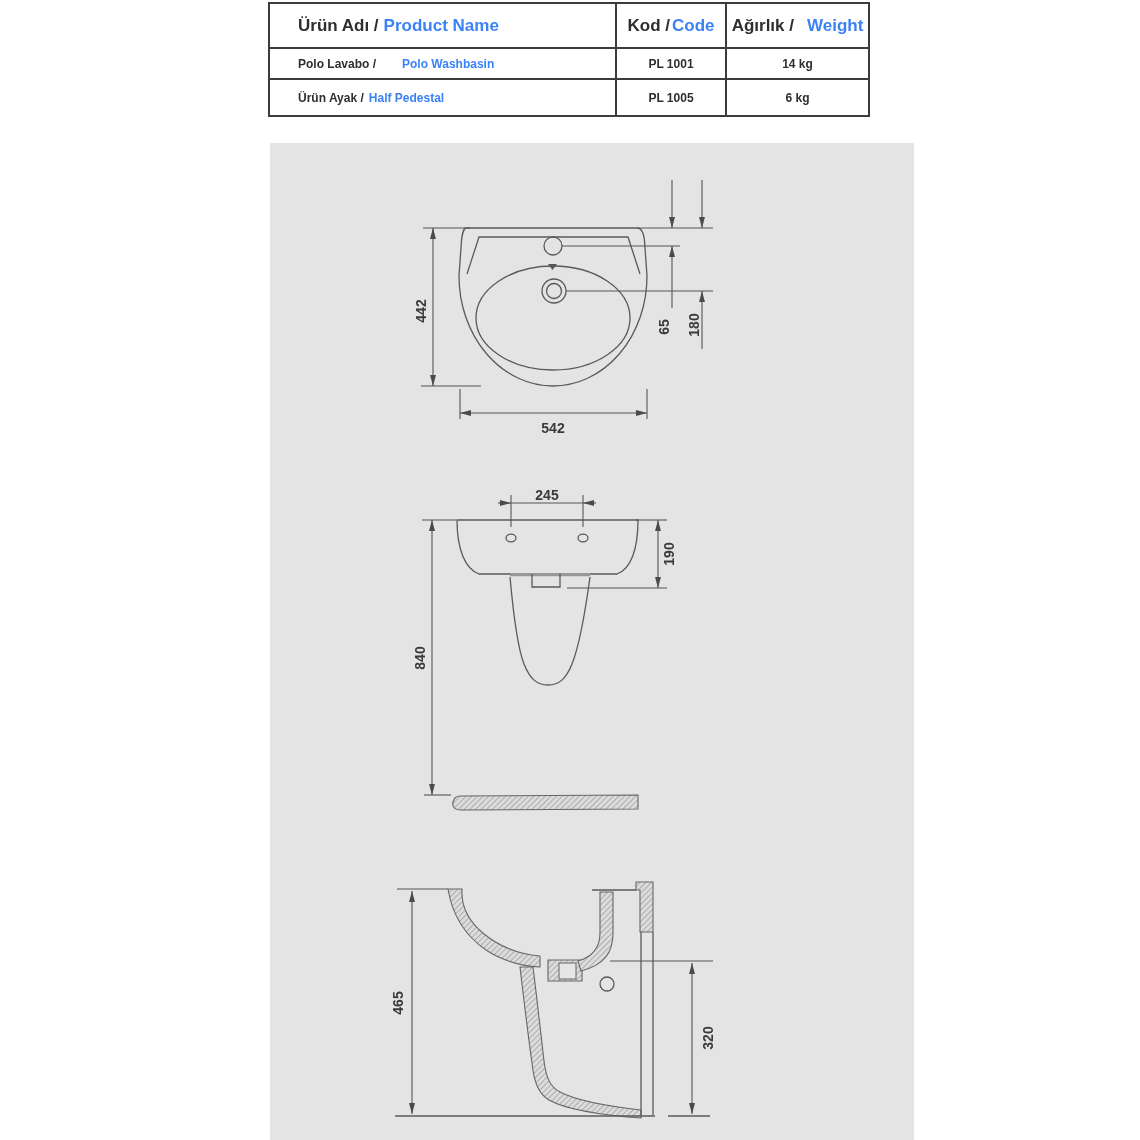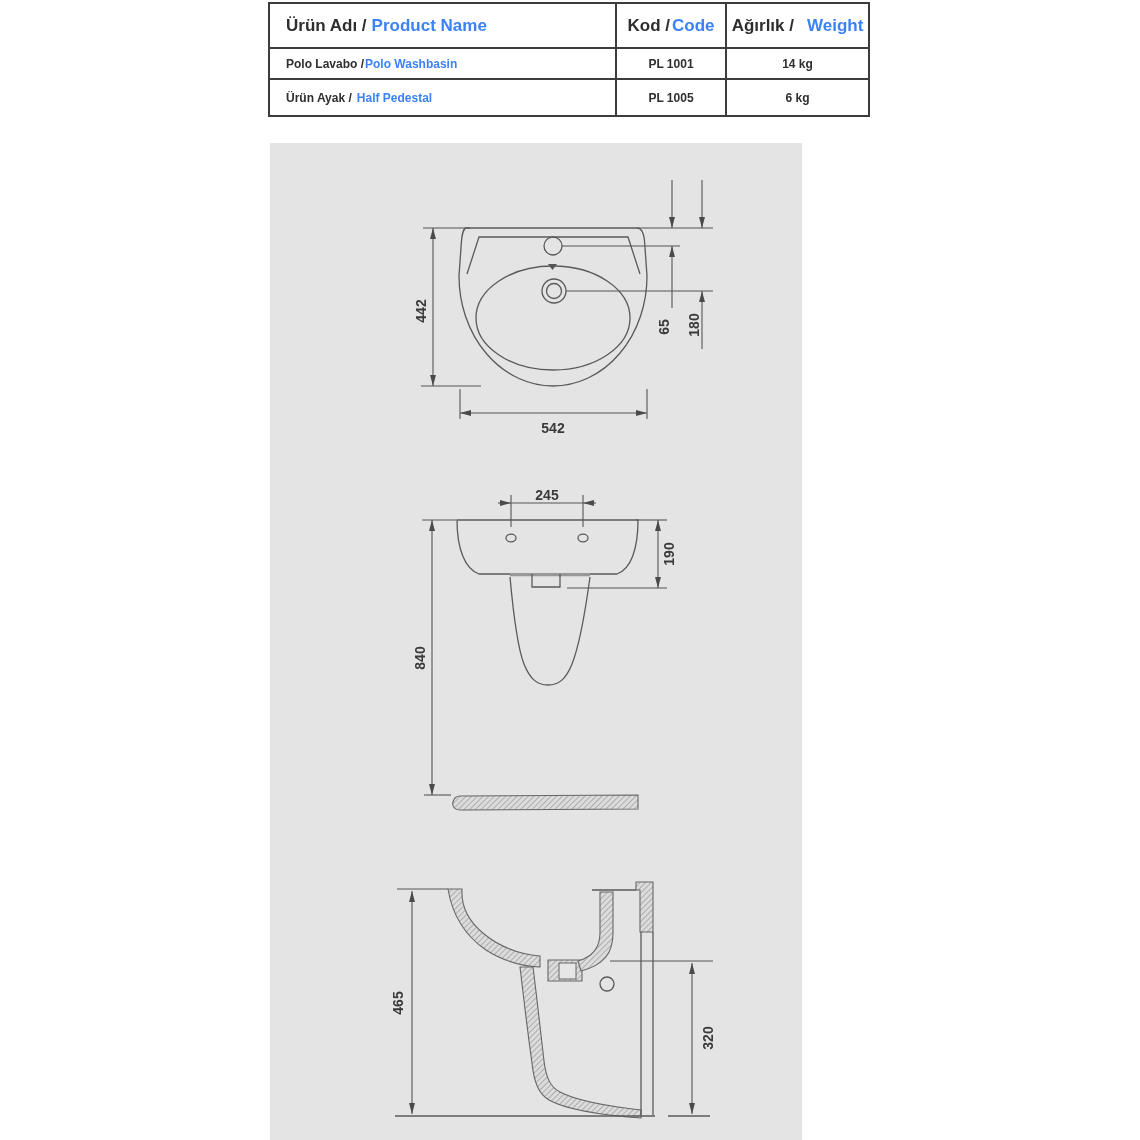--- a/index.html
+++ b/index.html
@@ -14,28 +14,28 @@
     display:grid;grid-template-columns:347px 110px 1fr;grid-template-rows:45px 31px 1fr;
     background:#ffffff;
   }
   .cell{
     box-sizing:border-box;border-right:2px solid #3c3c3c;border-bottom:2px solid #3c3c3c;
     display:flex;align-items:center;justify-content:center;
     font-size:12px;color:#2e2e2e;white-space:nowrap;overflow:hidden;
   }
   .cell.lastcol{border-right:none}
   .cell.lastrow{border-bottom:none}
-  .cell.namecol{justify-content:flex-start;padding-left:16px}
+  .cell.namecol{justify-content:flex-start;padding-left:28px}
   .hdr{font-weight:700;font-size:17px}
   .tr-txt{font-weight:700;color:#2e2e2e}
   .en-txt{font-weight:600;color:#3b82f6;margin-left:5px}
   .val{font-weight:700}
   
   .panel{
-    position:absolute;left:270px;top:143px;width:532px;height:997px;
+    position:absolute;left:270px;top:143px;width:644px;height:997px;
     background:#e4e4e4;
   }
   .panel svg{position:absolute;left:0;top:0}
   .ln{stroke:#5a5a5a;stroke-width:1.3;fill:none}
   .dim{stroke:#555555;stroke-width:1.1;fill:none}
   .hatched{fill:url(#hatch);stroke:#666666;stroke-width:1.1}
   text.dimlab{font-family:"Liberation Sans",sans-serif;font-size:14px;font-weight:600;fill:#3a3a3a}
 </style>
 </head>
 <body>
@@ -49,21 +49,21 @@
     <span class="tr-txt">Kod /</span>
     <span class="en-txt" style="margin-left:2px">Code</span>
   </div>
   <div class="cell hdr lastcol">
     <span class="tr-txt">Ağırlık /</span>
     <span class="en-txt" style="margin-left:13px">Weight</span>
   </div>
 
   <div class="cell namecol">
     <span class="tr-txt">Polo Lavabo /</span>
-    <span class="en-txt" style="margin-left:1px">Polo Washbasin</span>
+    <span class="en-txt" style="margin-left:26px">Polo Washbasin</span>
   </div>
   <div class="cell val">PL 1001</div>
   <div class="cell val lastcol">14 kg</div>
 
   <div class="cell namecol lastrow">
     <span class="tr-txt">Ürün Ayak /</span>
     <span class="en-txt">Half Pedestal</span>
   </div>
   <div class="cell val lastrow">PL 1005</div>
   <div class="cell val lastrow lastcol">6 kg</div>

